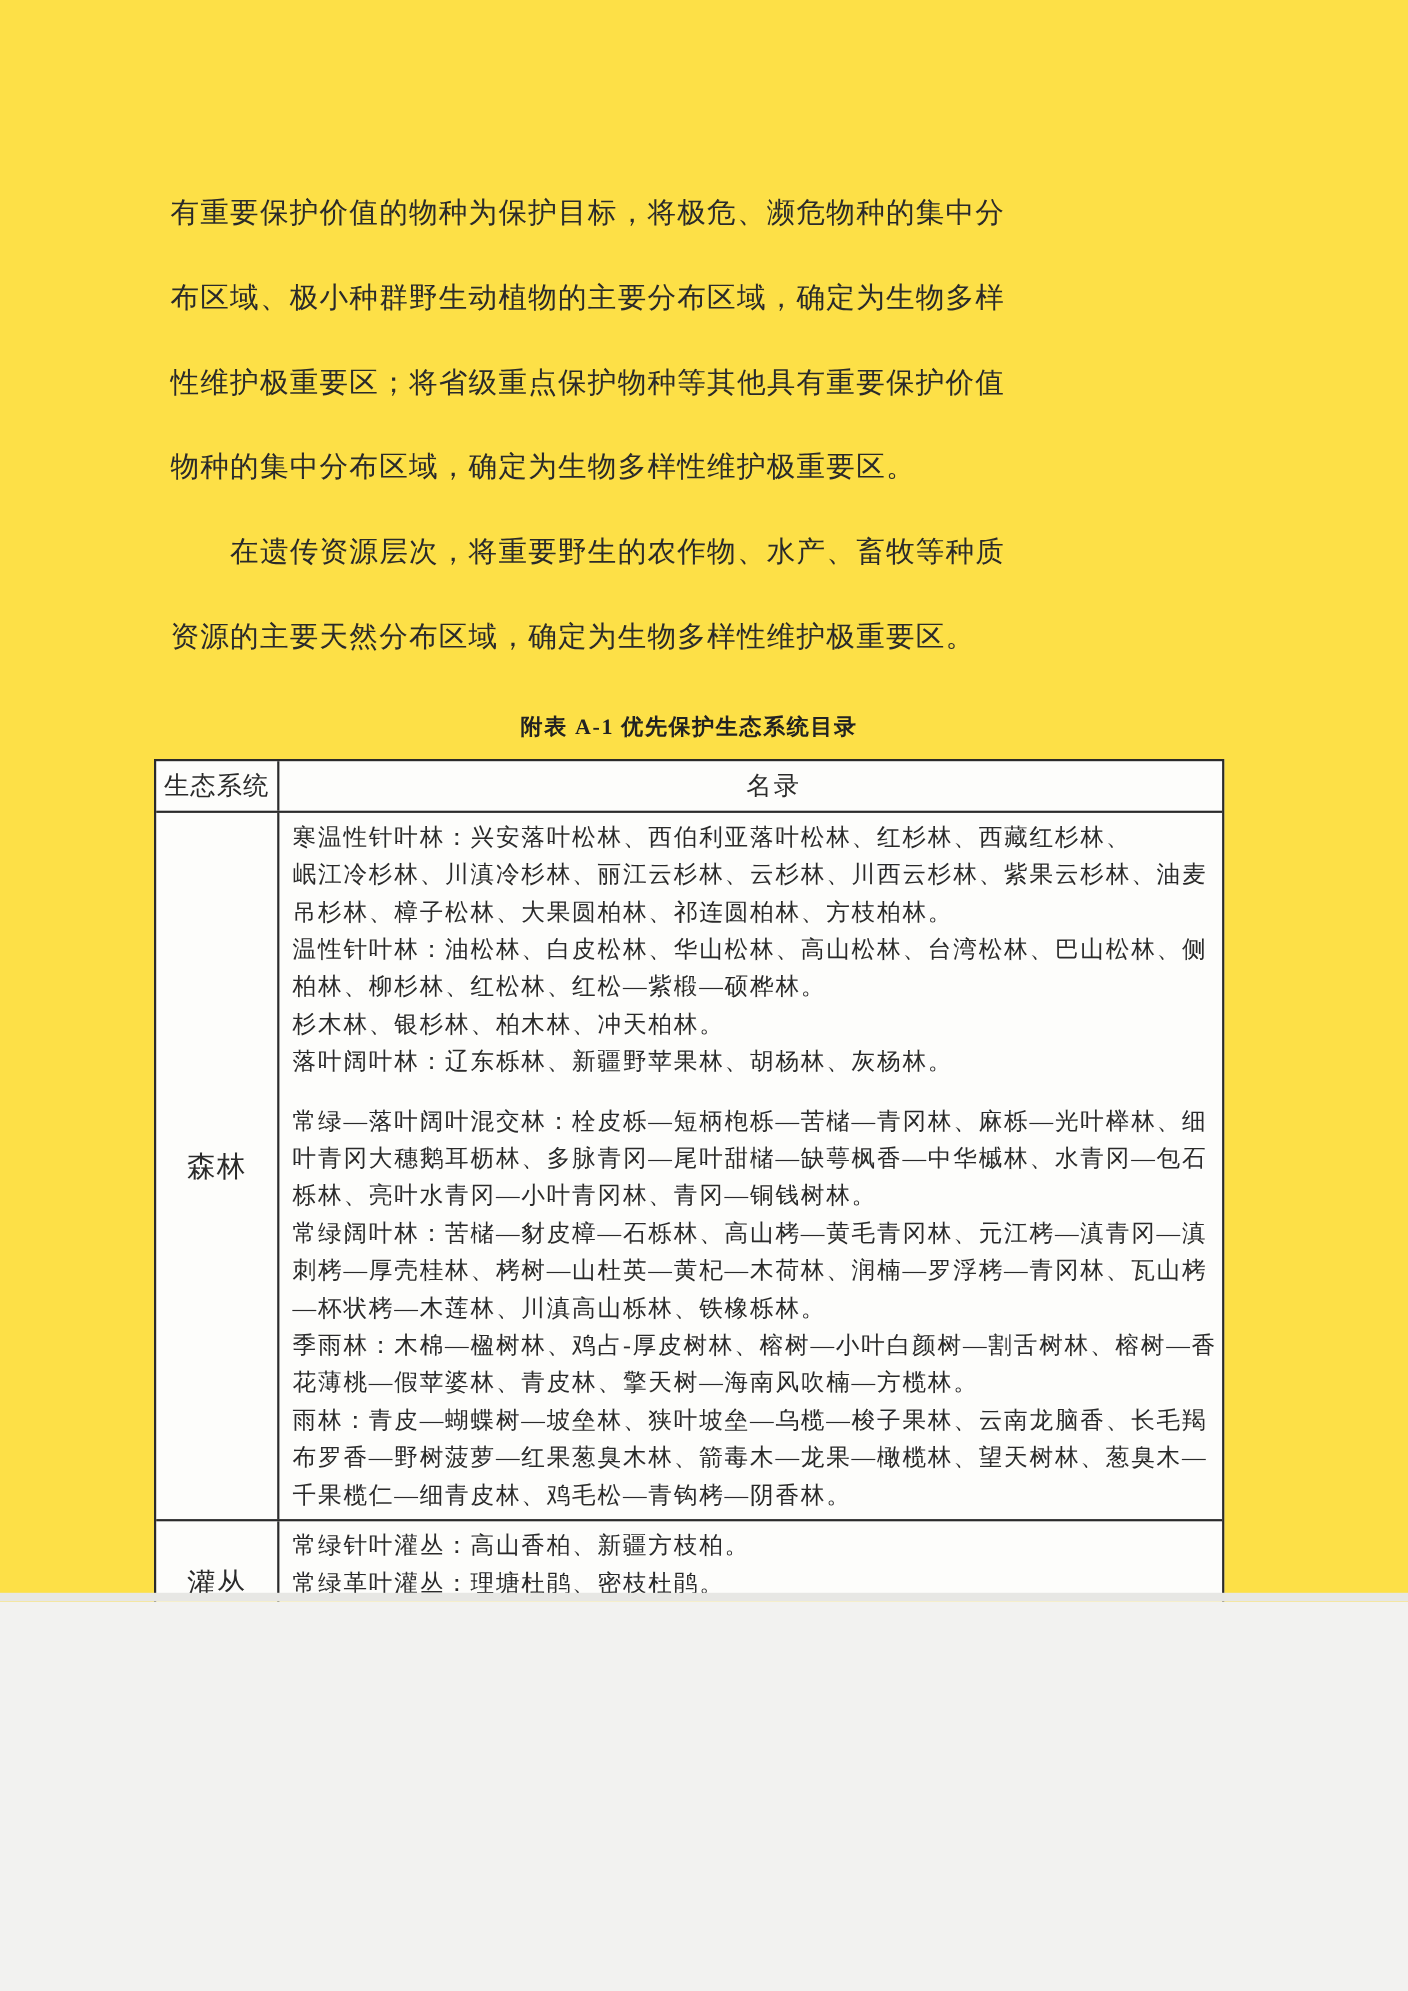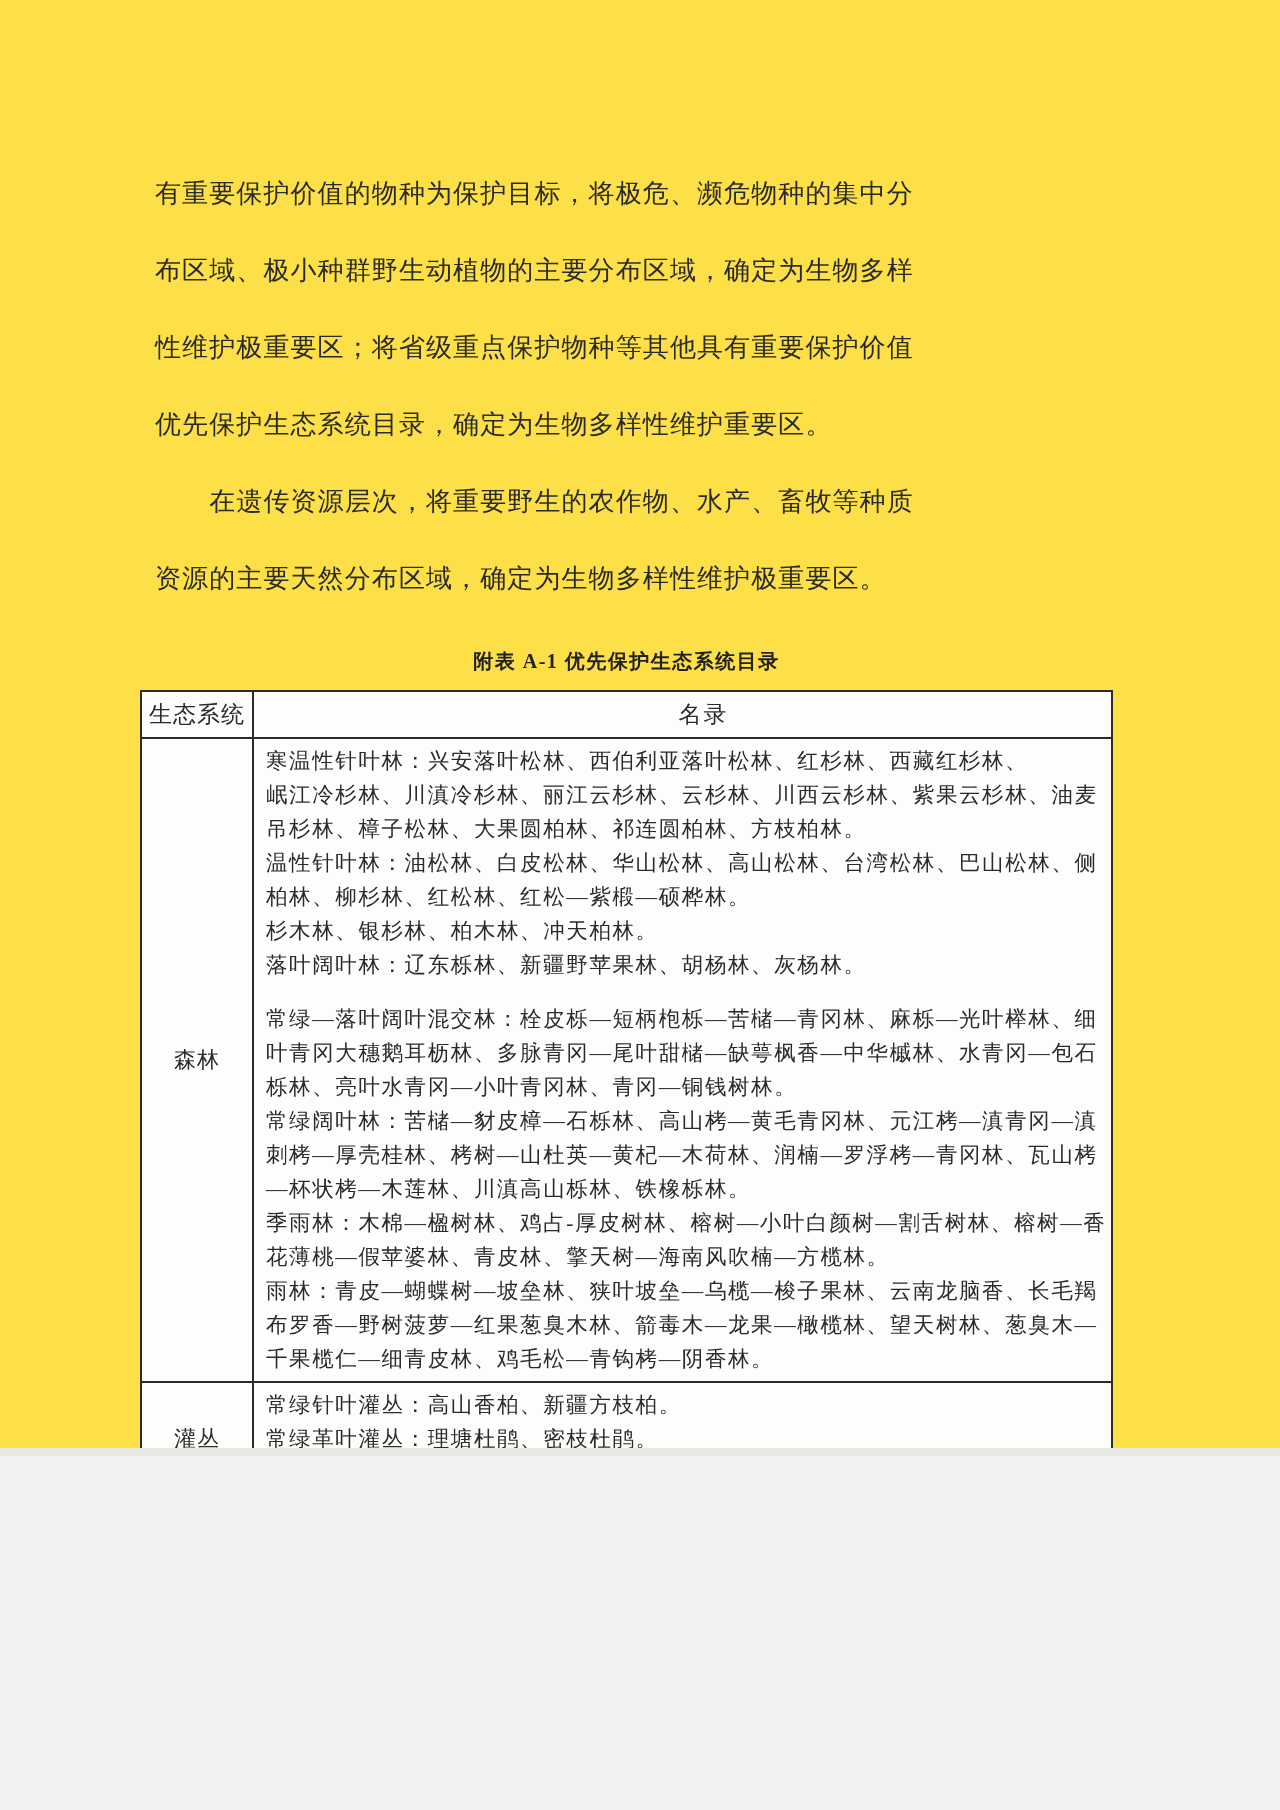--- a/index.html
+++ b/index.html
@@ -33,21 +33,21 @@
     position:absolute;left:140px;top:690px;width:973px;
     border:2px solid #2b2b2b;box-sizing:border-box;
     background:#fdfdfb;
   }
   .t-head{display:flex;border-bottom:2px solid #2b2b2b;height:45px;gap:42px;}
   .t-row{display:flex;border-bottom:2px solid #2b2b2b;}
   .t-row:last-child{border-bottom:none;}
   .cat-cell{
     width:110px;flex:0 0 110px;border-right:2px solid #2b2b2b;
     display:flex;align-items:center;justify-content:center;
-    font-size:22px;letter-spacing:1px;color:#2a2a2a;
+    font-size:26px;letter-spacing:1px;color:#2a2a2a;
   }
   .head-cat{font-size:23px;}
   .list-head{
     flex:1;display:flex;align-items:center;justify-content:center;
     font-size:23px;letter-spacing:2px;color:#2a2a2a;
   }
   .list-cell{
     flex:1;padding:5px 6px 5px 12px;box-sizing:border-box;
   }
   .list-cell .line{
@@ -68,21 +68,21 @@
 </head>
 <body>
 
 <div class="page">
 
   <div class="body-text">
     <div class="para">
         <div class="bline">有重要保护价值的物种为保护目标，将极危、濒危物种的集中分</div>
         <div class="bline">布区域、极小种群野生动植物的主要分布区域，确定为生物多样</div>
         <div class="bline">性维护极重要区；将省级重点保护物种等其他具有重要保护价值</div>
-        <div class="bline">优先保护生态系统目录，确定为生物多样性维护重要区。</div>
+        <div class="bline">物种的集中分布区域，确定为生物多样性维护极重要区。</div>
       </div>
     <div class="para">
         <div class="bline">　　在遗传资源层次，将重要野生的农作物、水产、畜牧等种质</div>
         <div class="bline">资源的主要天然分布区域，确定为生物多样性维护极重要区。</div>
       </div>
   </div>
 
   <div class="tbl-title">附表 A-1  优先保护生态系统目录</div>
 
   <div class="eco-table">

